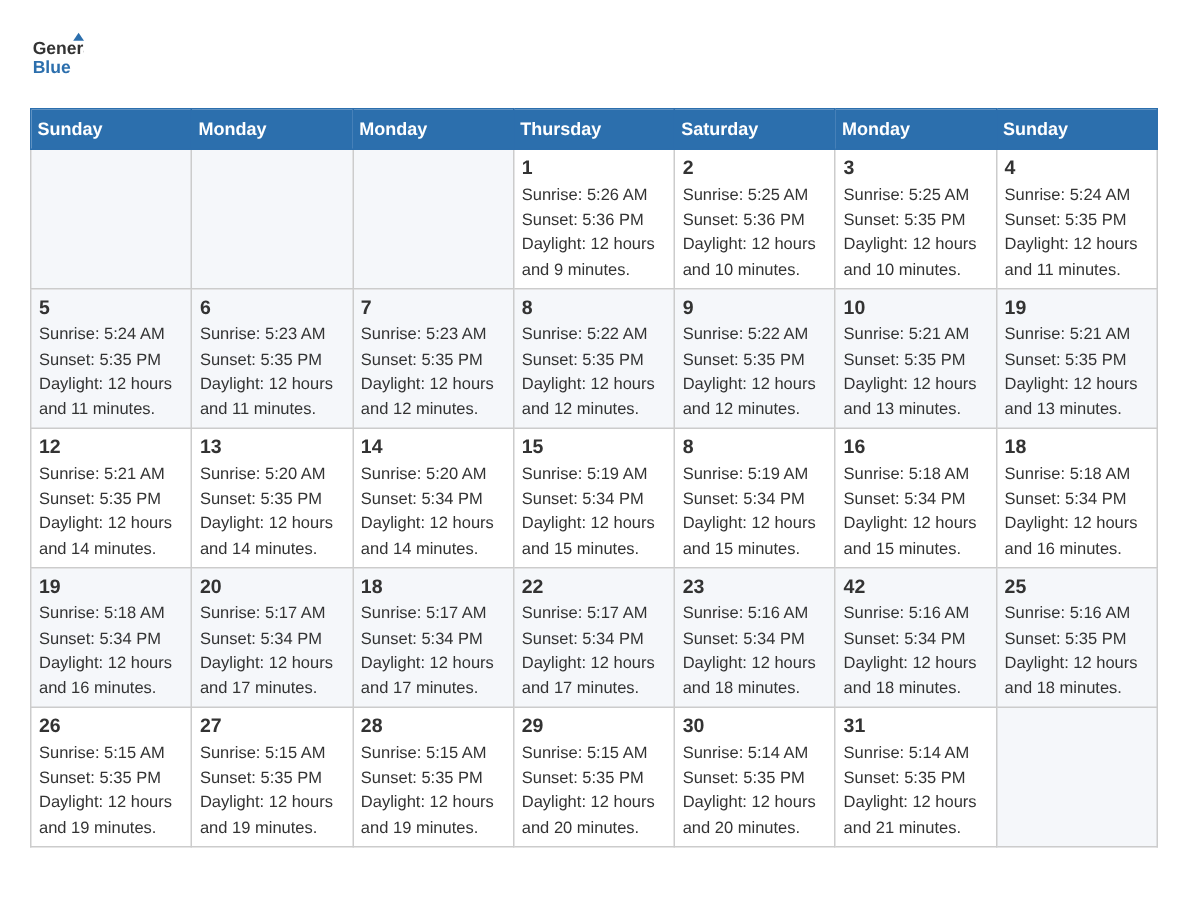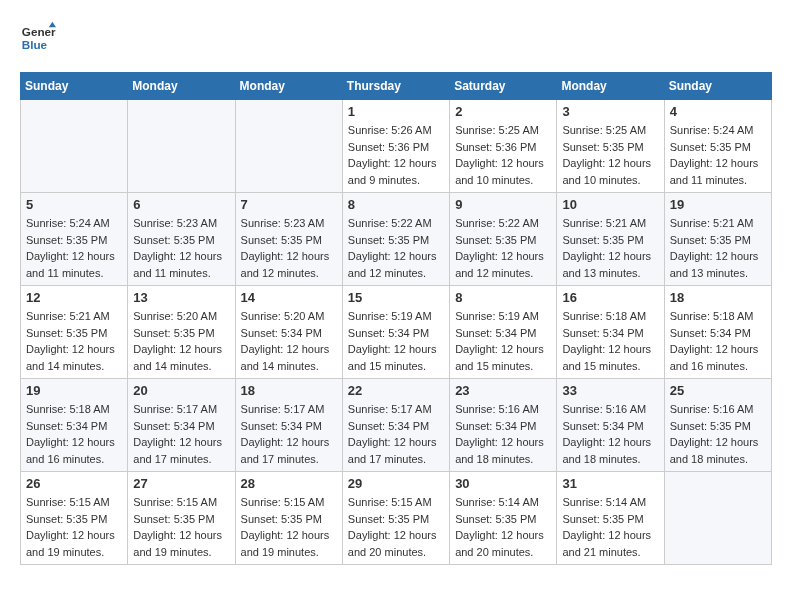--- a/index.html
+++ b/index.html
@@ -277,21 +277,21 @@
 and 17 minutes.</div>
         </td>
         <td>
           <span class="day-number">23</span>
           <div class="day-info" style="white-space: pre-line;">Sunrise: 5:16 AM
 Sunset: 5:34 PM
 Daylight: 12 hours
 and 18 minutes.</div>
         </td>
         <td>
-          <span class="day-number">33</span>
+          <span class="day-number">42</span>
           <div class="day-info" style="white-space: pre-line;">Sunrise: 5:16 AM
 Sunset: 5:34 PM
 Daylight: 12 hours
 and 18 minutes.</div>
         </td>
         <td>
           <span class="day-number">25</span>
           <div class="day-info" style="white-space: pre-line;">Sunrise: 5:16 AM
 Sunset: 5:35 PM
 Daylight: 12 hours

